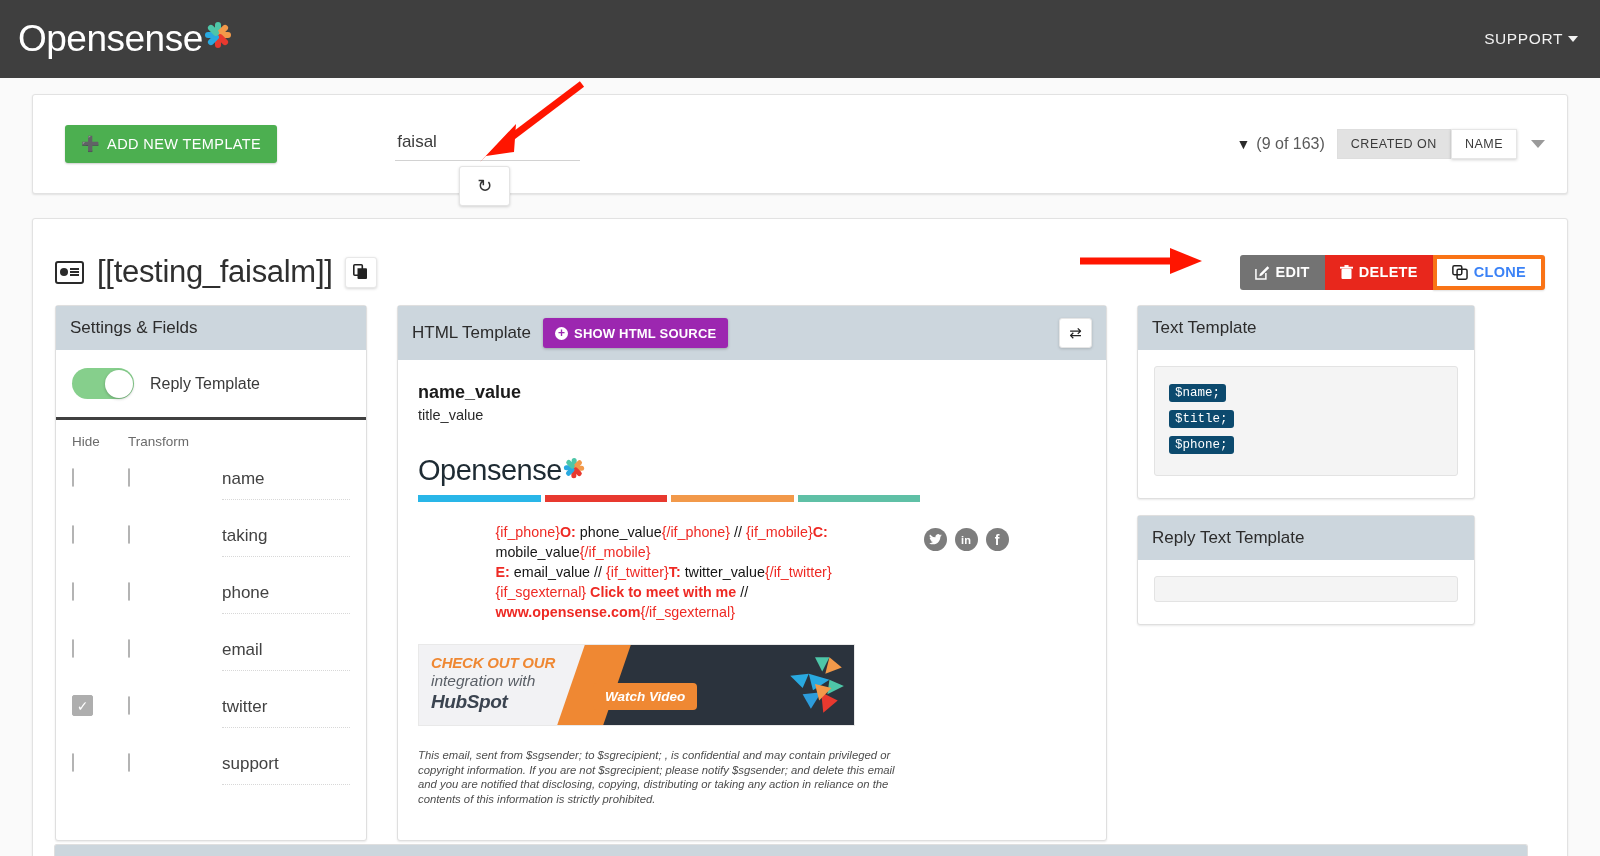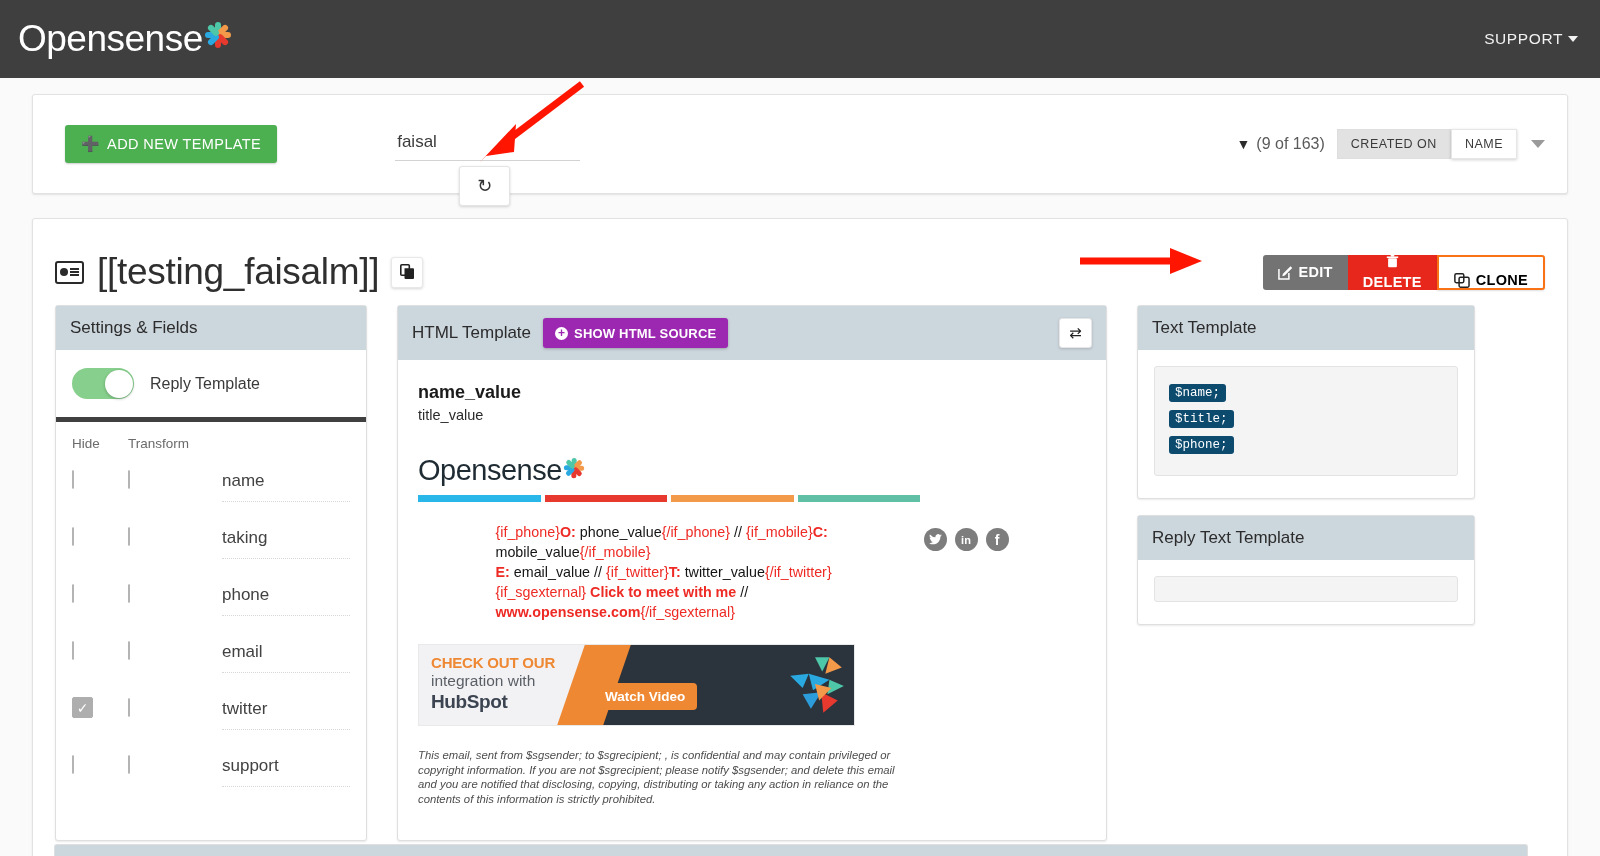--- a/index.html
+++ b/index.html
@@ -93,56 +93,56 @@
     display: flex; align-items: center; padding: 28px 22px 0 22px; height: 78px;
   }
   .contact-icon {
     width: 29px; height: 23px; border: 2.4px solid #2a2a2a; border-radius: 3px;
     display: flex; align-items: center; padding: 2px 3px; gap: 2px; flex: none;
   }
   .contact-icon .ci-face { width: 8px; height: 8px; border-radius: 50%; background: #2a2a2a; }
   .contact-icon .ci-lines { display: flex; flex-direction: column; gap: 1.6px; flex: 1; }
   .contact-icon .ci-lines span { display: block; height: 1.7px; background: #2a2a2a; }
   .tpl-title {
-    font-size: 37px; color: #2f2f2f; margin-left: 13px; letter-spacing: -.3px;
+    font-size: 31px; color: #2f2f2f; margin-left: 13px; letter-spacing: -.3px;
     white-space: nowrap;
   }
   .btn-copy {
     margin-left: 12px; width: 32px; height: 31px; background: #fff;
     border: 1px solid #e8e8e8; border-radius: 3px; display: flex;
     align-items: center; justify-content: center; cursor: pointer;
     box-shadow: 0 1px 3px rgba(0,0,0,.16);
   }
   .head-actions { margin-left: auto; display: flex; align-items: center; }
   .btn-edit, .btn-delete, .btn-clone {
     height: 35px; padding: 0 15px; font-size: 14.5px; font-weight: bold;
     letter-spacing: .3px; display: flex; align-items: center; gap: 6px;
     border: none; cursor: pointer; color: #fff;
   }
   .btn-edit { background: #737373; border-radius: 3px 0 0 3px; align-items: center; }
-  .btn-delete { background: #e8271c; flex-direction: column; }
+  .btn-delete { background: #e8271c; }
   .btn-clone {
-    background: #fff; color: #000000; border: 2px solid #f97316;
-    border-radius: 0 3px 3px 0; box-shadow: 0 1px 2px rgba(0,0,0,.13); align-items: flex-end;
+    background: #fff; color: #3b82f6; border: 4px solid #f97316;
+    border-radius: 0 3px 3px 0; box-shadow: 0 1px 2px rgba(0,0,0,.13);
   }
 
   
   .panels { display: flex; padding: 8px 22px 0 22px; gap: 30px; }
   .panel { border: 1px solid #dfdfdf; border-radius: 3px; background: #fff;
            box-shadow: 0 1px 2px rgba(0,0,0,.09); }
   .panel-head {
     background: #ccd6dd; padding: 12px 14px; font-size: 17px; color: #2c2c2c;
     display: flex; align-items: center; gap: 12px;
   }
   .panel-left { width: 312px; }
   .panel-center { width: 710px; }
   .panel-right { width: 338px; }
 
   
-  .toggle-row { display: flex; align-items: center; padding: 18px 16px; border-bottom: 5px solid #404040; }
+  .toggle-row { display: flex; align-items: center; padding: 18px 16px; border-bottom: 3px solid #404040; }
   .toggle {
     width: 62px; height: 31px; border-radius: 16px; background: #86cf8c;
     position: relative; cursor: pointer; flex: none;
   }
   .toggle .knob {
     position: absolute; right: 1.5px; top: 1.5px; width: 28px; height: 28px;
     border-radius: 50%; background: #fff; box-shadow: 0 1px 3px rgba(0,0,0,.25);
   }
   .toggle-label { margin-left: 16px; font-size: 16px; color: #3a3a3a; }
   .fields { padding: 14px 16px 0 16px; }
@@ -198,20 +198,21 @@
   .k { color: #141414; }
   .socials { margin-left: 28px; display: flex; gap: 8px; align-items: flex-start; padding-top: 6px; }
   .soc {
     width: 23px; height: 23px; border-radius: 50%; background: #7d7d7d; color: #fff;
     display: flex; align-items: center; justify-content: center; font-size: 13px;
     font-weight: bold; cursor: pointer;
   }
   .banner {
     margin-top: 22px; width: 437px; height: 82px; display: flex; overflow: hidden;
     border: 1px solid #e9e9e9;
+    font-style: italic;
   }
   .banner-left {
     width: 40%; background: #f2f2f4; padding: 9px 0 0 12px;
   }
   .bl1 { color: #ef8833; font-weight: bold; font-size: 15px; letter-spacing: -.2px; }
   .bl2 { color: #5a5f66; font-size: 15.5px; margin-top: 1px; }
   .bl3 { color: #3b4450; font-size: 19px; font-weight: bold; margin-top: 1px; letter-spacing: -.4px; }
   .banner-right {
     flex: 1; background: #2b333d; position: relative; display: flex;
     align-items: center; 

